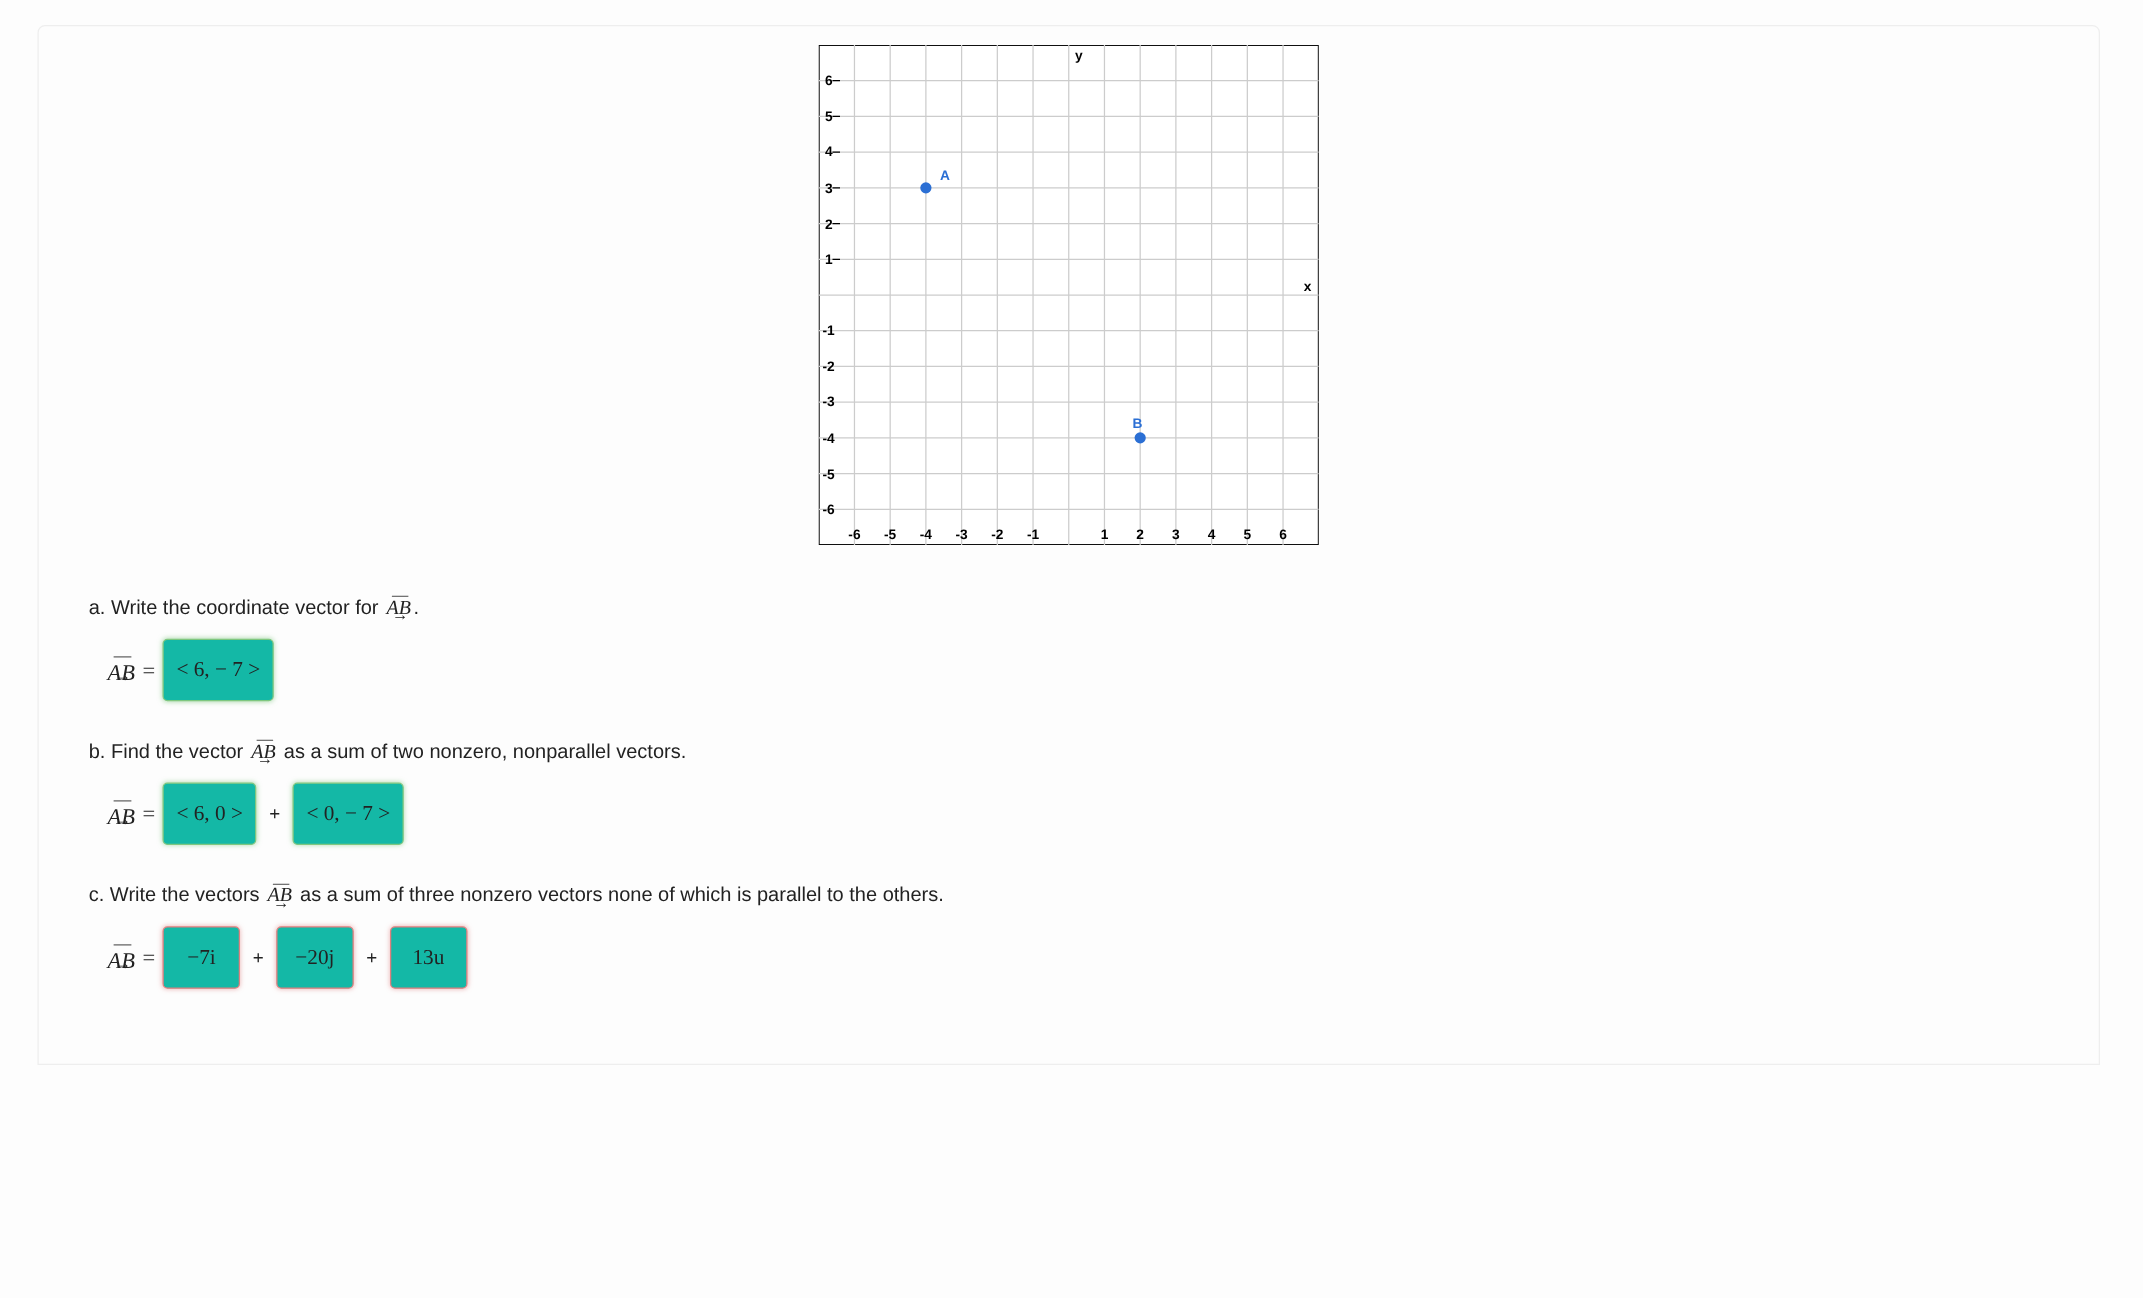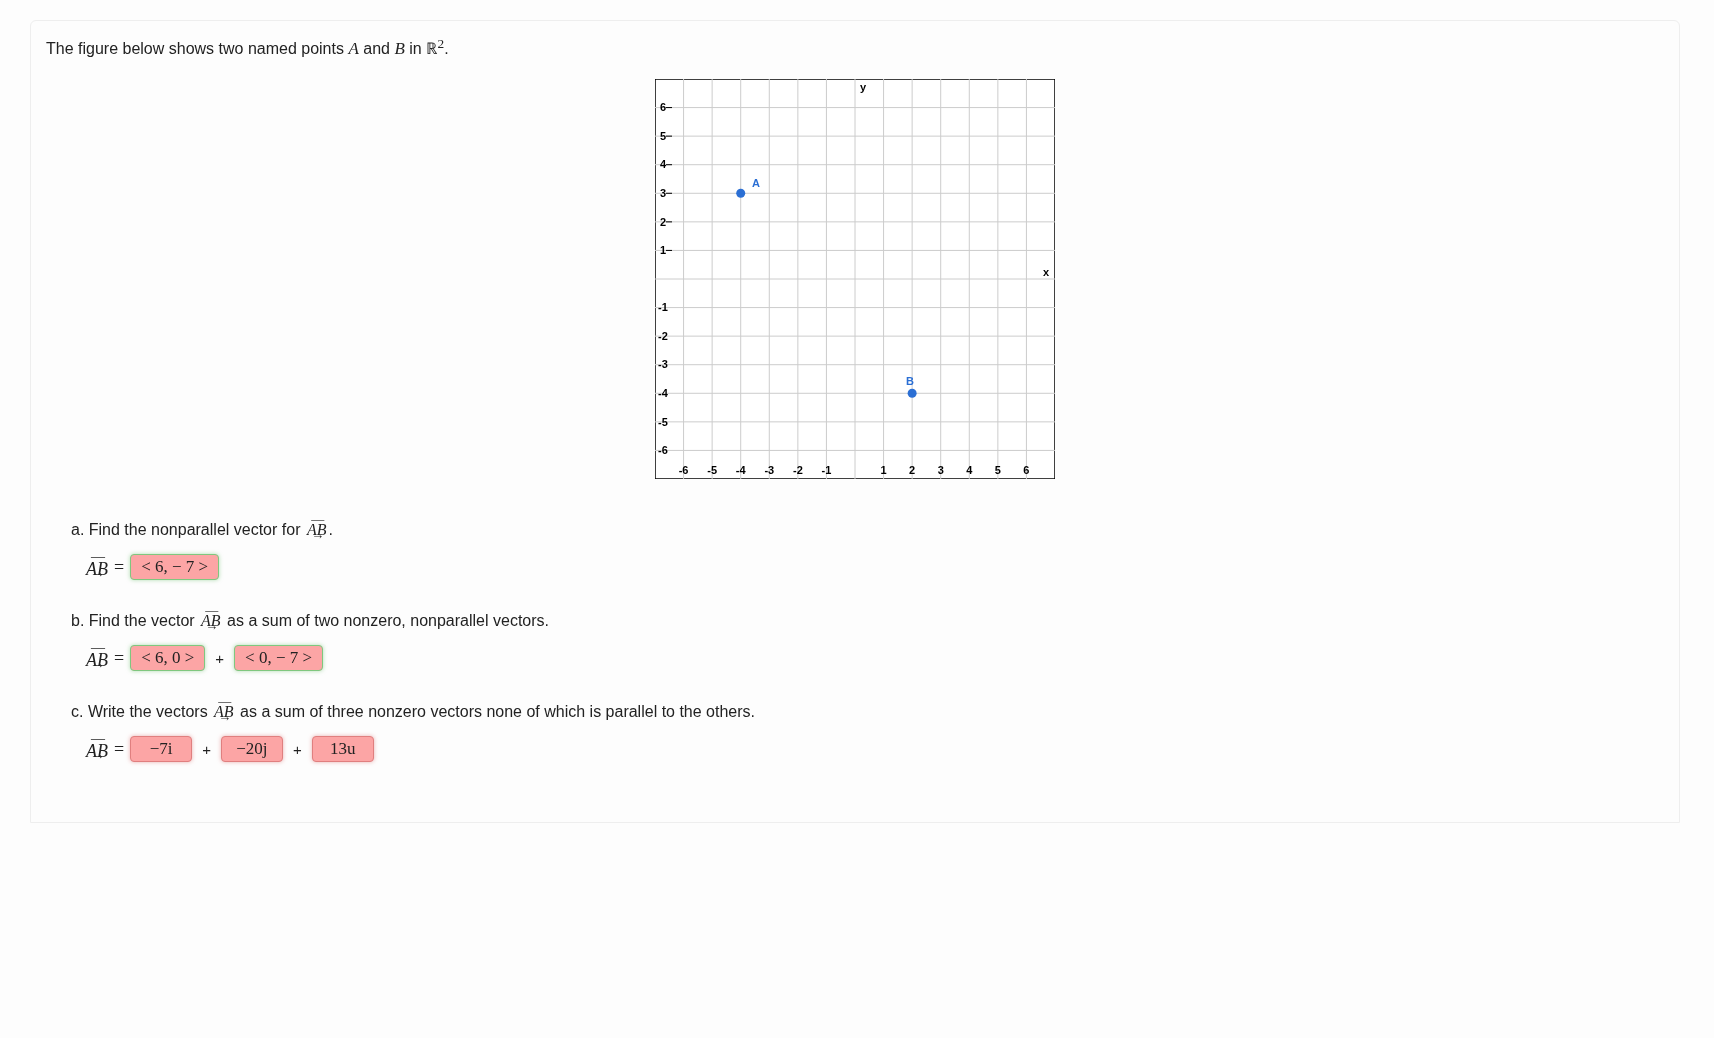--- a/index.html
+++ b/index.html
@@ -59,26 +59,26 @@
     left: 0;
     right: 0;
     font-style: normal;
     text-align: center;
     font-size: 14px;
     letter-spacing: -2px;
   }
   .input-box {
     border: 1px solid #ccc;
     border-radius: 4px;
-    padding: 2px 10px;
+    padding: 14px 10px;
     font-family: "Times New Roman", serif;
     font-size: 17px;
     min-width: 40px;
     text-align: center;
-    background: #fca5a5;
+    background: #14b8a6;
   }
   .input-box.correct {
     border-color: #7fc77f;
     box-shadow: 0 0 4px rgba(127,199,127,0.6);
   }
   .input-box.incorrect {
     border-color: #e07f7f;
     box-shadow: 0 0 4px rgba(224,127,127,0.6);
   }
   .plus {
@@ -103,23 +103,20 @@
     text-align: center;
     font-size: 13px;
     letter-spacing: -2px;
   }
 </style>
 </head>
 <body>
 
 <div class="container">
 
-  <div class="intro">
-    <span>The figure below shows two named points </span><span class="var">A</span><span> and </span><span class="var">B</span><span> in </span><span class="rr"><span>ℝ</span><sup>2</sup></span><span>.</span>
-  </div>
 
   <svg class="graph" width="400" height="400" viewBox="0 0 400 400">
     <rect x="0" y="0" width="400" height="400" fill="#fff" stroke="#000" stroke-width="1.5"></rect>
     <g stroke="#ccc" stroke-width="1">
       <line x1="28.57" y1="0" x2="28.57" y2="400"></line>
         <line x1="57.14" y1="0" x2="57.14" y2="400"></line>
         <line x1="85.71" y1="0" x2="85.71" y2="400"></line>
         <line x1="114.29" y1="0" x2="114.29" y2="400"></line>
         <line x1="142.86" y1="0" x2="142.86" y2="400"></line>
         <line x1="171.43" y1="0" x2="171.43" y2="400"></line>
@@ -188,21 +185,21 @@
       <line x1="11" y1="28.57" x2="17" y2="28.57"></line>
         <line x1="11" y1="57.14" x2="17" y2="57.14"></line>
         <line x1="11" y1="85.71" x2="17" y2="85.71"></line>
         <line x1="11" y1="114.29" x2="17" y2="114.29"></line>
         <line x1="11" y1="142.86" x2="17" y2="142.86"></line>
         <line x1="11" y1="171.43" x2="17" y2="171.43"></line>
     </g>
   </svg>
 
   <div class="part">
-    <span>a. Find the nonparallel vector for </span><span class="inline-vec"><span class="arrow-sm">—→</span><span>AB</span></span><span>.</span>
+    <span>a. Write the coordinate vector for </span><span class="inline-vec"><span class="arrow-sm">—→</span><span>AB</span></span><span>.</span>
   </div>
   <div class="eq-row">
     <span class="vec"><span class="arrow">—→</span><span>AB</span></span>
     <span> = </span>
     <span class="input-box correct">&lt; 6,  − 7 &gt;</span>
   </div>
 
   <div class="part">
     <span>b. Find the vector </span><span class="inline-vec"><span class="arrow-sm">—→</span><span>AB</span></span><span> as a sum of two nonzero, nonparallel vectors.</span>
   </div>

